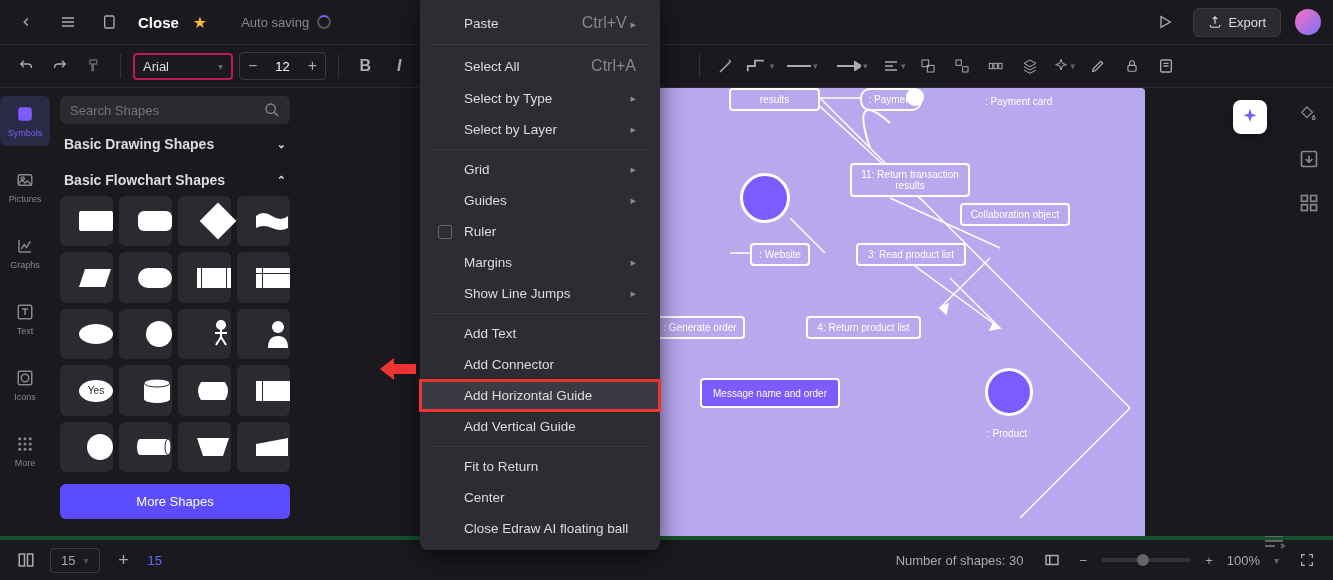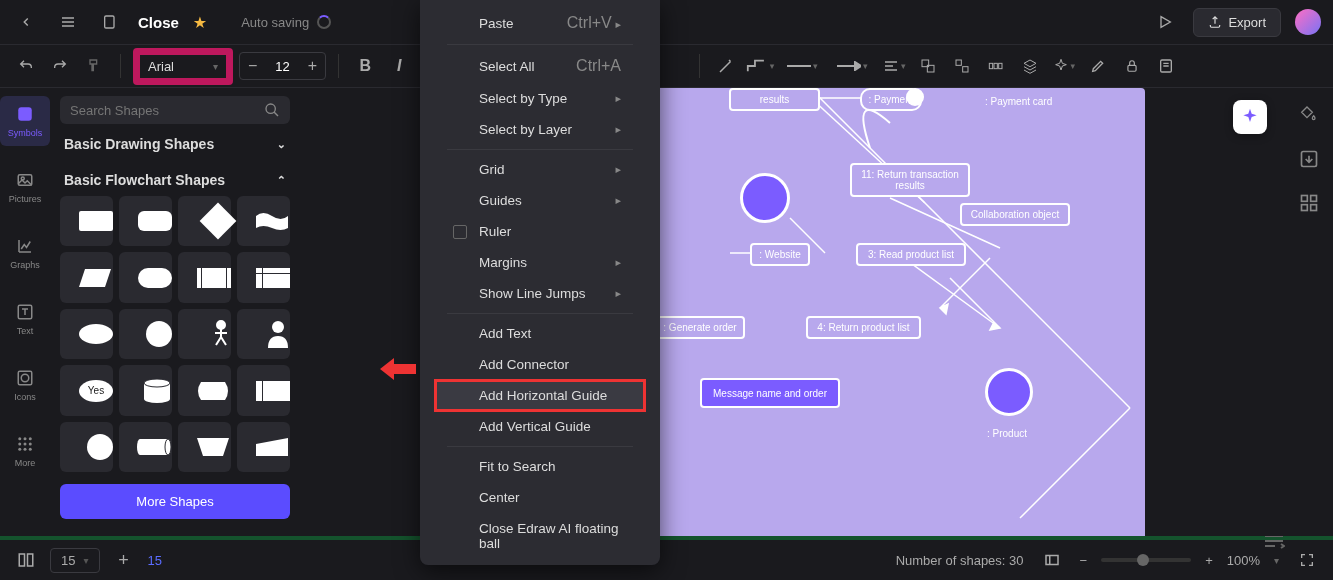--- a/index.html
+++ b/index.html
@@ -12,21 +12,21 @@
 .star { color:#f5b942; font-size:16px; }
 .autosave { color:#888; font-size:13px; margin-left:20px; display:flex; align-items:center; gap:8px; }
 .spinner { width:14px; height:14px; border:2px solid #555; border-top-color:#7b5cff; border-radius:50%; }
 .topbar-right { margin-left:auto; display:flex; align-items:center; gap:14px; }
 .export-btn { background:#2a2a30; border:1px solid #3a3a40; color:#ddd; padding:6px 14px; border-radius:6px; display:flex; align-items:center; gap:6px; font-size:13px; }
 .avatar { width:26px; height:26px; border-radius:50%; background:linear-gradient(135deg,#ff6ec4,#7873f5); }
 
 
 .toolbar { height:44px; background:#1a1a1e; border-top:1px solid #2a2a30; border-bottom:1px solid #2a2a30; display:flex; align-items:center; padding:0 12px; gap:6px; }
 .tool-sep { width:1px; height:24px; background:#333; margin:0 6px; }
-.font-sel { background:#1a1a1e; border:7px solid #be185d; color:#ddd; padding:4px 8px; border-radius:4px; font-size:13px; width:100px; display:flex; align-items:center; justify-content:space-between; }
+.font-sel { background:#1a1a1e; border:2px solid #be185d; color:#ddd; padding:4px 8px; border-radius:4px; font-size:13px; width:100px; display:flex; align-items:center; justify-content:space-between; }
 .size-grp { display:flex; align-items:center; border:1px solid #3a3a40; border-radius:4px; }
 .size-grp .btn { padding:4px 8px; color:#aaa; cursor:pointer; }
 .size-grp .val { padding:4px 10px; color:#fff; font-size:13px; }
 .fmt-btn { width:28px; height:28px; display:flex; align-items:center; justify-content:center; color:#aaa; cursor:pointer; font-weight:bold; }
 
 
 .main { display:flex; height:448px; }
 
 
 .rail { width:50px; background:#1a1a1e; display:flex; flex-direction:column; align-items:center; padding-top:8px; gap:16px; }
@@ -53,21 +53,21 @@
 .node { position:absolute; background:#b8a8ed; border:2px solid #fff; color:#fff; font-size:10px; display:flex; align-items:center; justify-content:center; padding:4px 6px; border-radius:4px; text-align:center; }
 .circ { border-radius:50%; }
 .msg-box { background:#7b5cff; border:2px solid #fff; }
 .ai-btn { position:absolute; top:12px; right:18px; width:34px; height:34px; background:#fff; border-radius:8px; display:flex; align-items:center; justify-content:center; box-shadow:0 2px 8px rgba(0,0,0,0.3); }
 
 
 .rrail { width:48px; background:#1a1a1e; display:flex; flex-direction:column; align-items:center; padding-top:16px; gap:22px; }
 .rrail .ri { width:22px; height:22px; color:#888; cursor:pointer; display:flex; align-items:center; justify-content:center; }
 
 
-.ctx { position:absolute; left:420px; top:0; width:240px; background:#2c2c32; border-radius:0 0 8px 8px; box-shadow:0 6px 24px rgba(0,0,0,0.6); padding:6px 15px; z-index:100; }
+.ctx { position:absolute; left:420px; top:0; width:240px; background:#2c2c32; border-radius:0 0 8px 8px; box-shadow:0 6px 24px rgba(0,0,0,0.6); padding:6px 0; z-index:100; }
 .ctx-item { display:flex; align-items:center; justify-content:space-between; padding:8px 24px 8px 44px; color:#ddd; font-size:13.5px; cursor:pointer; position:relative; }
 .ctx-item.hl { background:#3a3a42; outline:3px solid #e33; outline-offset:-2px; }
 .ctx-sep { height:1px; background:#3a3a40; margin:4px 12px; }
 .ctx-shortcut { color:#888; font-size:16px; }
 .ctx-sub { color:#888; font-size:11px; }
 .ctx-check { position:absolute; left:18px; width:14px; height:14px; border:1px solid #666; border-radius:2px; }
 .arrow-callout { position:absolute; left:380px; top:356px; z-index:101; }
 
 
 .status { position:absolute; bottom:0; left:0; right:0; height:44px; background:#1a1a1e; border-top:4px solid #14532d; display:flex; align-items:center; padding:0 12px; gap:10px; font-size:13px; color:#aaa; }
@@ -521,21 +521,21 @@
   <div class="ctx-item hl">
       <span>Add Horizontal Guide</span>
       <span></span>
     </div>
   <div class="ctx-item">
       <span>Add Vertical Guide</span>
       <span></span>
     </div>
   <div class="ctx-sep"></div>
   <div class="ctx-item">
-      <span>Fit to Search</span>
+      <span>Fit to Return</span>
       <span></span>
     </div>
   <div class="ctx-item">
       <span>Center</span>
       <span></span>
     </div>
   <div class="ctx-item">
       <span>Close Edraw AI floating ball</span>
       <span></span>
     </div>

